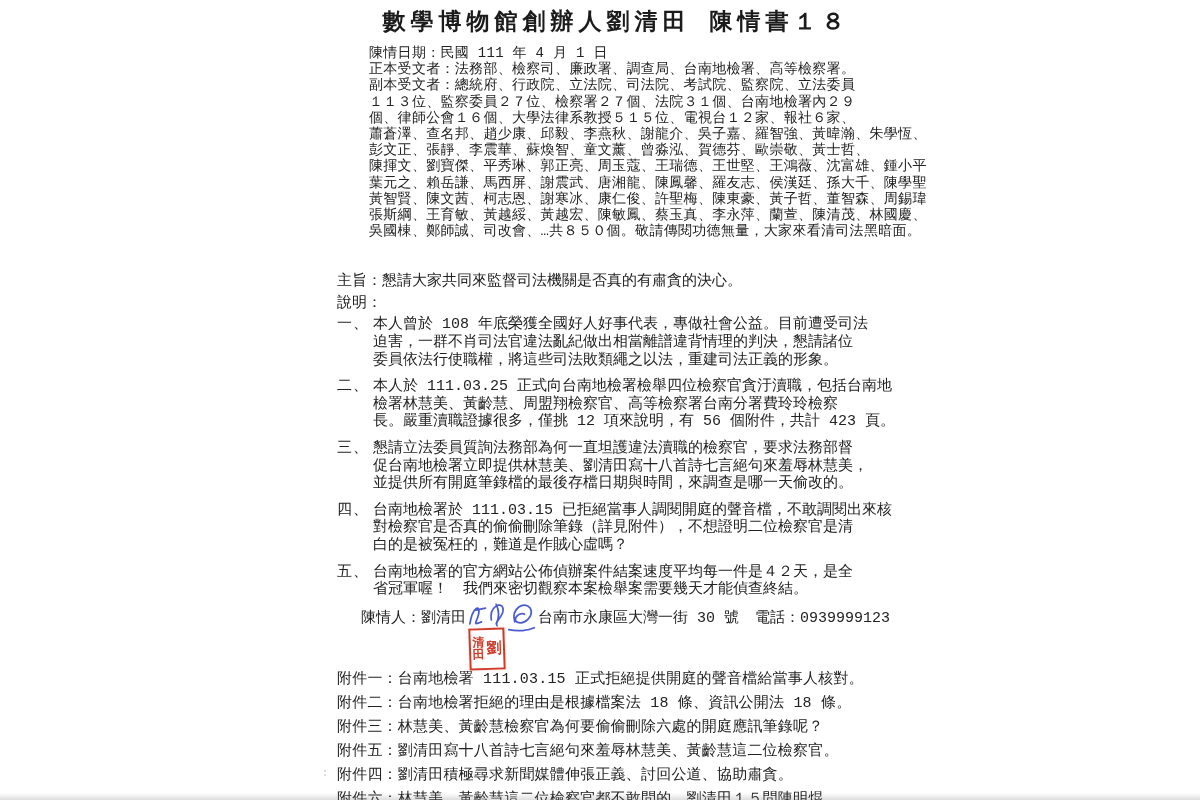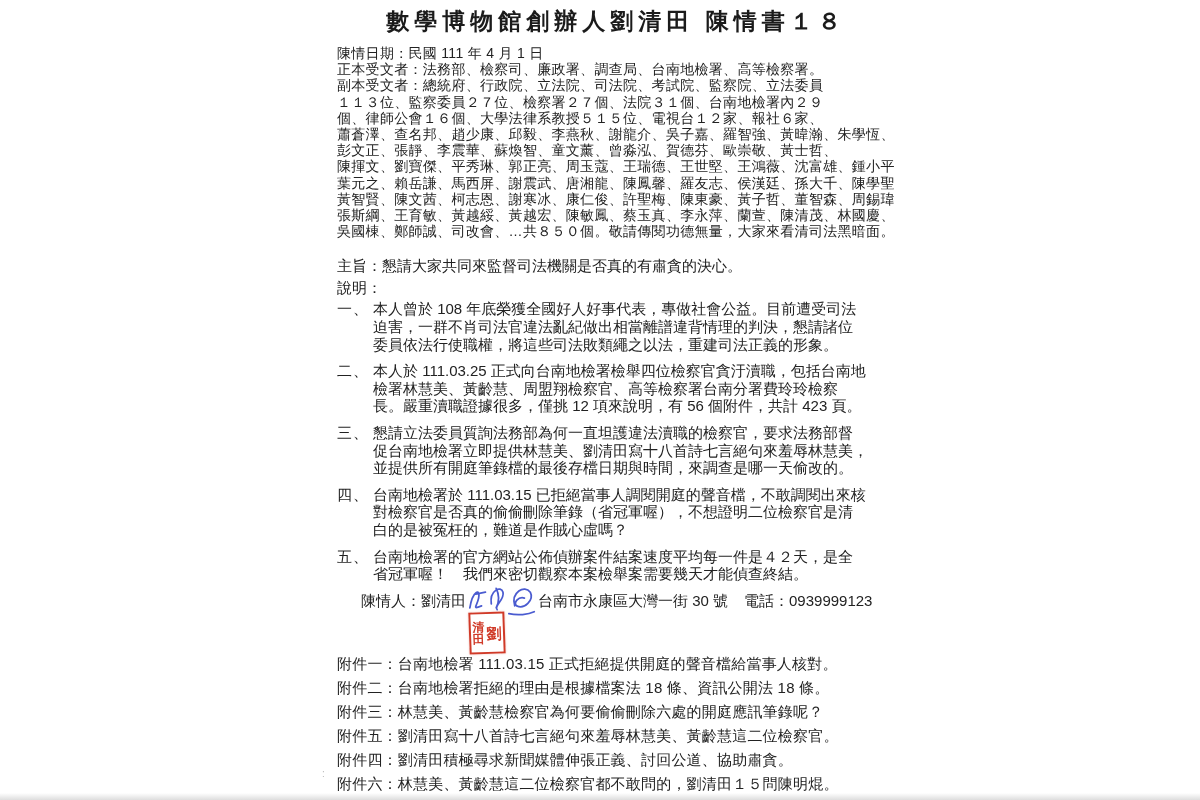--- a/index.html
+++ b/index.html
@@ -2,45 +2,46 @@
 <html lang="zh-Hant"><head>
 <meta charset="utf-8">
 <style>
   html,body{margin:0;padding:0;}
   body{background:#ffffff;}
   .page{
     position:relative;
     width:1200px;height:800px;
     background:#ffffff;
     overflow:hidden;
-    font-family:Liberation Sans, sans-serif;
+    font-family:Liberation Mono, monospace;
     color:#222222;
   }
   .content{
     position:absolute;
     left:337px;top:6px;width:558px;
   }
   .doc-title{
     text-align:center;
     font-size:23px;
     font-weight:bold;
     letter-spacing:5px;
     white-space:nowrap;
     color:#1b1b1b;
     margin:0 0 8px 0;
   }
   .meta-line{
     font-size:14px;
     line-height:16.2px;
     white-space:nowrap;
     letter-spacing:0.3px;
+    margin-left:32px;
   }
   .recipients .meta-line{white-space:nowrap;}
   .subject-line{
-    margin-top:16px;
+    margin-top:32px;
     font-size:15px;
     line-height:22px;
     white-space:nowrap;
   }
   .explain-label{
     font-size:15px;
     line-height:22px;
   }
   .items{margin-top:1px;}
   .item{
@@ -162,21 +163,21 @@
           <div class="item-line">懇請立法委員質詢法務部為何一直坦護違法瀆職的檢察官，要求法務部督</div>
           <div class="item-line">促台南地檢署立即提供林慧美、劉清田寫十八首詩七言絕句來羞辱林慧美，</div>
           <div class="item-line">並提供所有開庭筆錄檔的最後存檔日期與時間，來調查是哪一天偷改的。</div>
         </div>
       </div>
 
       <div class="item">
         <div class="item-num">四、</div>
         <div class="item-lines">
           <div class="item-line">台南地檢署於 111.03.15 已拒絕當事人調閱開庭的聲音檔，不敢調閱出來核</div>
-          <div class="item-line">對檢察官是否真的偷偷刪除筆錄（省冠軍喔），不想證明二位檢察官是清</div>
+          <div class="item-line">對檢察官是否真的偷偷刪除筆錄（詳見附件），不想證明二位檢察官是清</div>
           <div class="item-line">白的是被冤枉的，難道是作賊心虛嗎？</div>
         </div>
       </div>
 
       <div class="item">
         <div class="item-num">五、</div>
         <div class="item-lines">
           <div class="item-line">台南地檢署的官方網站公佈偵辦案件結案速度平均每一件是４２天，是全</div>
           <div class="item-line">省冠軍喔！　我們來密切觀察本案檢舉案需要幾天才能偵查終結。</div>
         </div>

